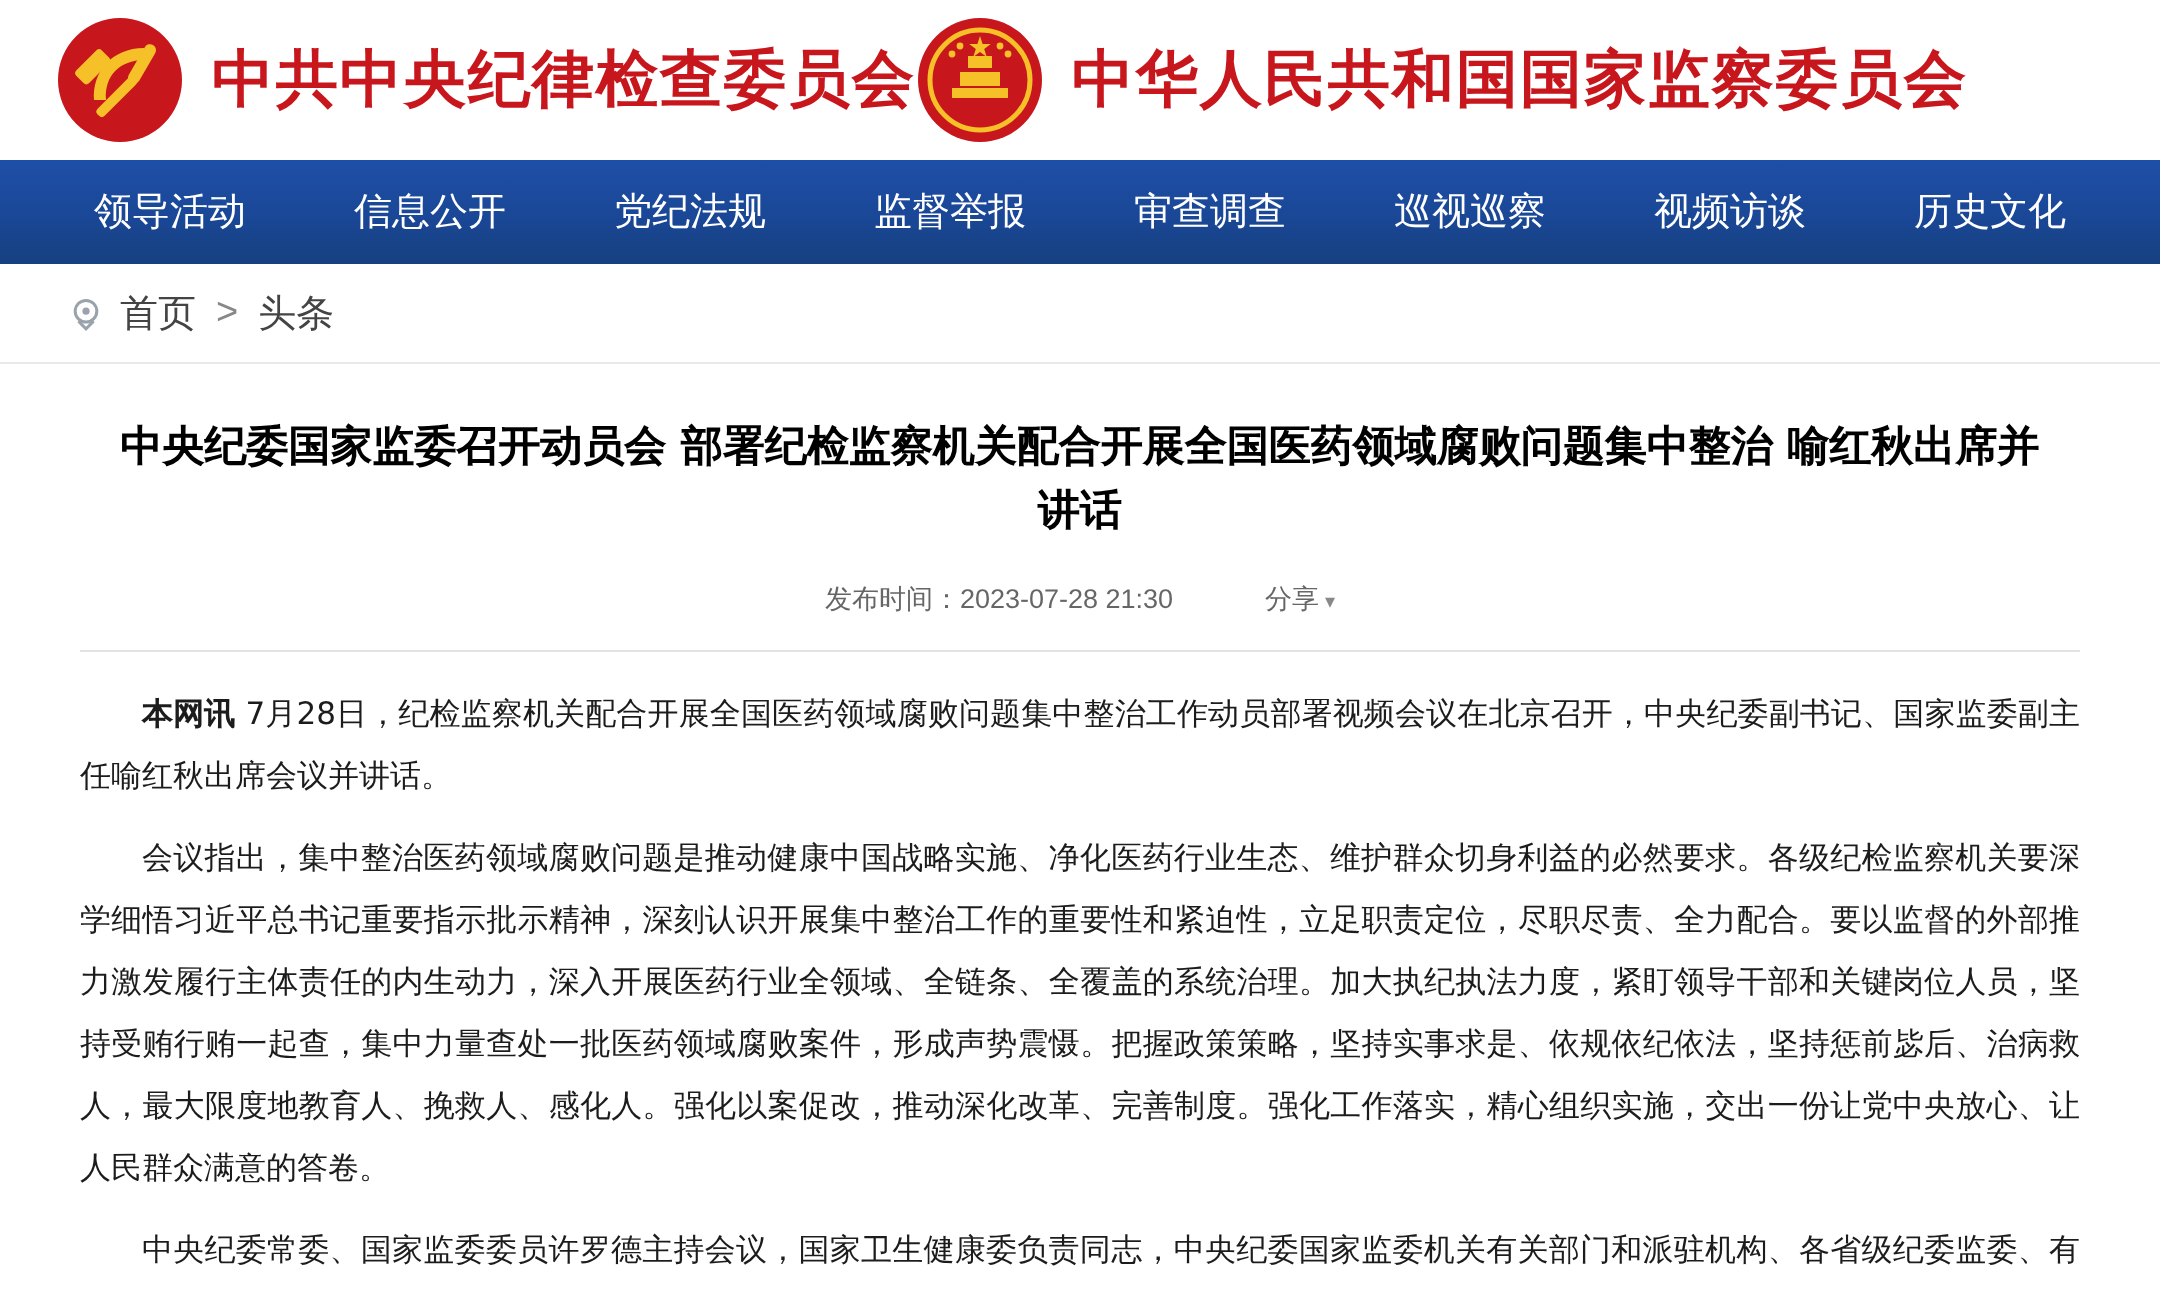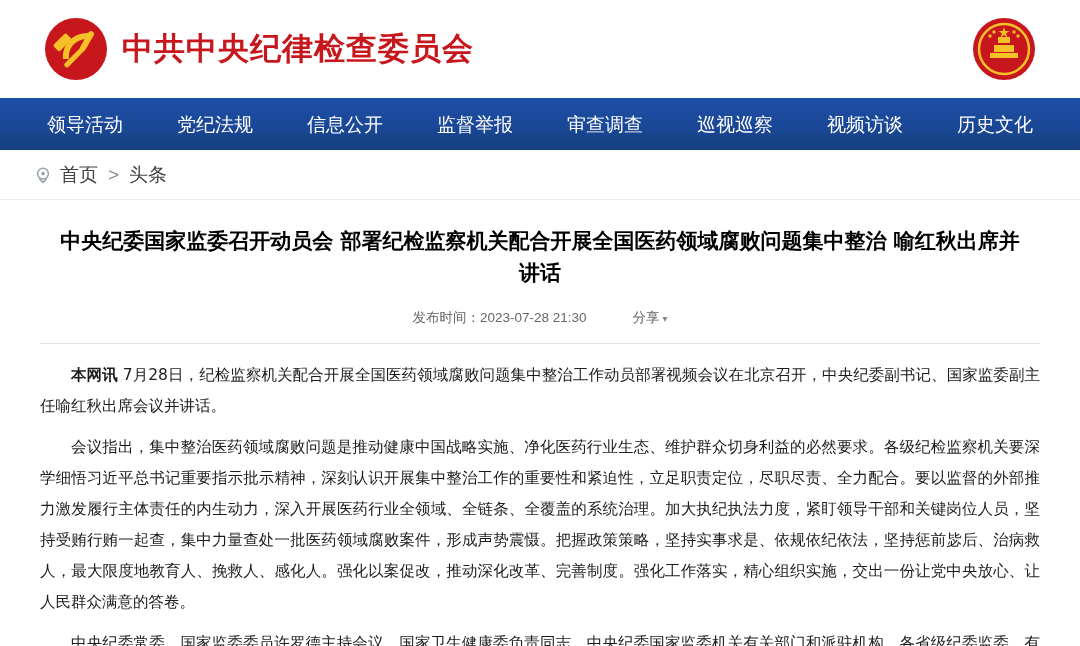--- a/index.html
+++ b/index.html
@@ -7,25 +7,25 @@
     margin: 0; padding: 0;
     width: 1080px; height: 646px;
     background: #ffffff;
     font-family: "Liberation Sans", sans-serif;
     overflow: hidden;
   }
   .page { width: 1080px; height: 646px; position: relative; background:#fff; }
 
   
   .masthead {
-    height: 98px;
-    display: flex;
-    align-items: center;
-    justify-content: space-between;
-    padding: 0 44px;
+    height: 80px;
+    display: flex;
+    align-items: center;
+    justify-content: flex-start;
+    padding: 0 28px;
     background: #ffffff;
   }
   .brand {
     display: flex;
     align-items: center;
     gap: 14px;
   }
   .brand-title {
     font-family: "DejaVu Sans", "Liberation Sans", sans-serif;
     font-size: 31px;
@@ -144,27 +144,28 @@
           <rect x="26" y="20" width="12" height="6" fill="#f6c028"></rect>
           <g fill="#f6c028">
             <polygon points="32,10 33.3,14 37.4,14 34.1,16.5 35.4,20.5 32,18 28.6,20.5 29.9,16.5 26.6,14 30.7,14"></polygon>
             <circle cx="22" cy="15" r="1.7"></circle>
             <circle cx="18" cy="19" r="1.7"></circle>
             <circle cx="42" cy="15" r="1.7"></circle>
             <circle cx="46" cy="19" r="1.7"></circle>
           </g>
         </svg>
       </span>
+      <span class="brand-title">中华人民共和国国家监察委员会</span>
     </div>
   </div>
 
   <div class="navbar">
     <div class="nav-item">领导活动</div>
+    <div class="nav-item">信息公开</div>
     <div class="nav-item">党纪法规</div>
-    <div class="nav-item">信息公开</div>
     <div class="nav-item">监督举报</div>
     <div class="nav-item">审查调查</div>
     <div class="nav-item">巡视巡察</div>
     <div class="nav-item">视频访谈</div>
     <div class="nav-item">历史文化</div>
   </div>
 
   <div class="breadcrumb">
     <span class="pin-icon">
       <svg width="18" height="18" viewBox="0 0 18 18">

